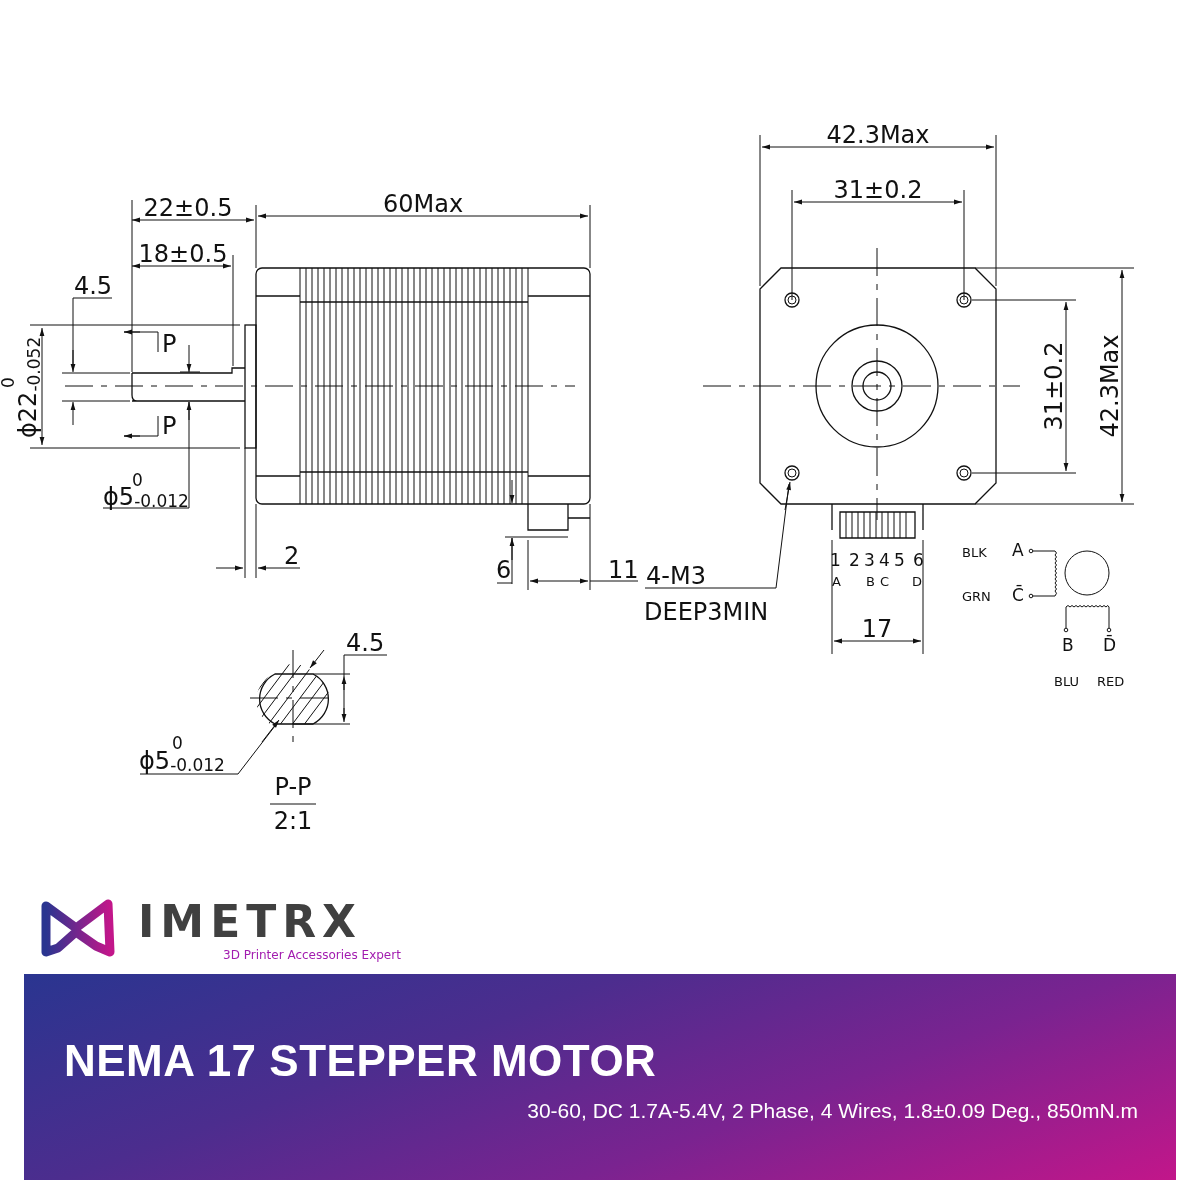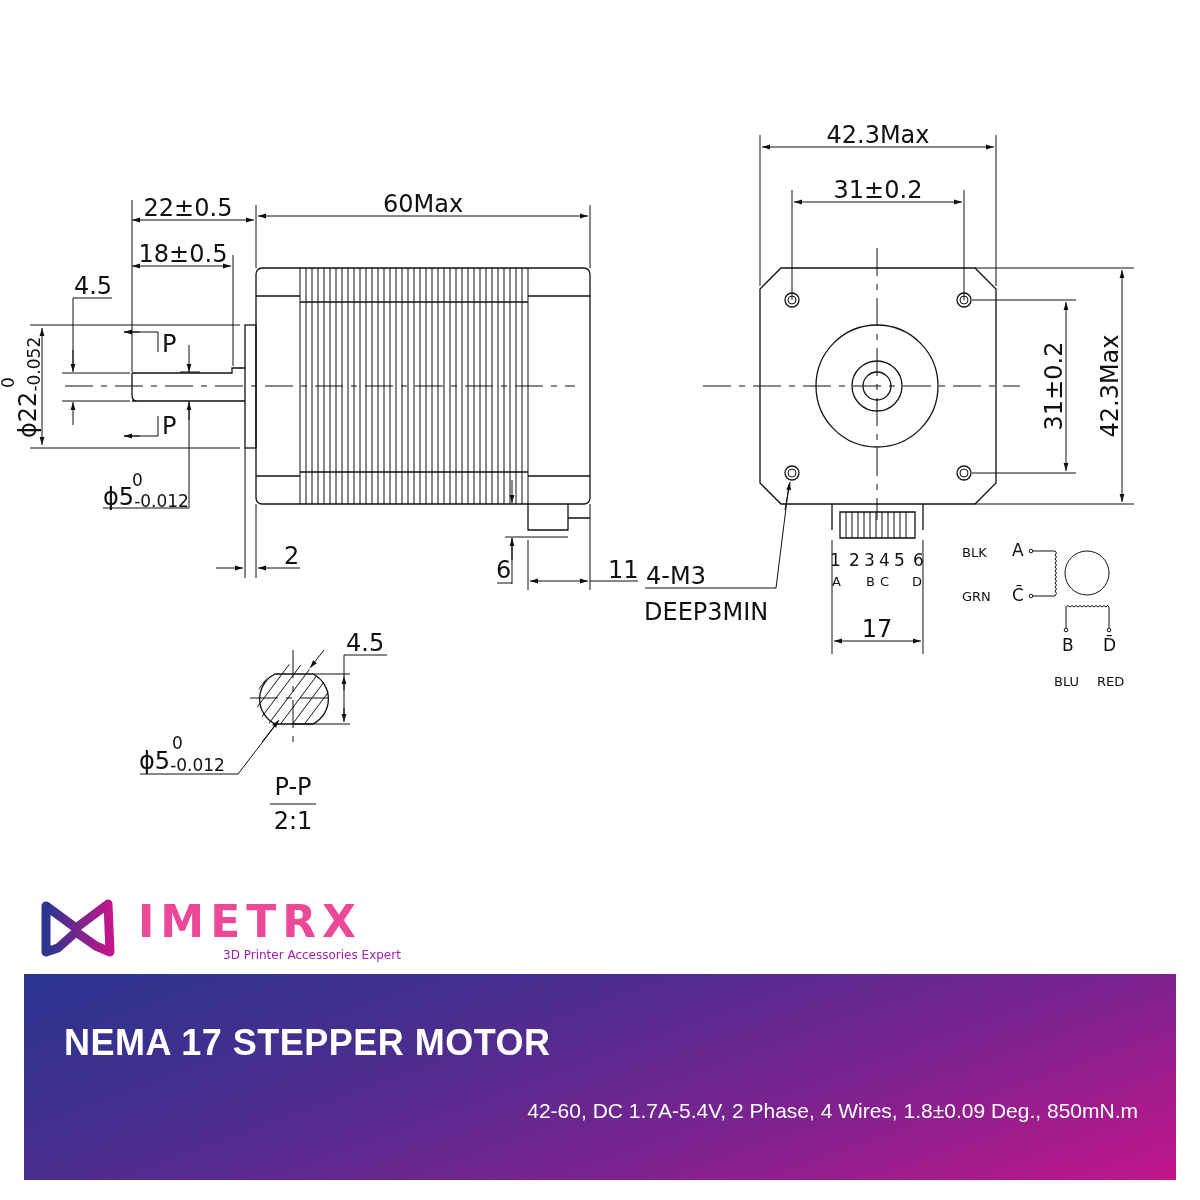--- a/index.html
+++ b/index.html
@@ -9,27 +9,27 @@
   #drawing text { font-family:"DejaVu Sans", sans-serif; fill:#111; }
   .ln { stroke:#111; stroke-width:1.3; fill:none; }
   .thin { stroke:#111; stroke-width:1; fill:none; }
   .ctr { stroke:#111; stroke-width:1; fill:none; stroke-dasharray:28 8 6 8; }
   .hatch { stroke:#111; stroke-width:1; }
   .dim { font-size:24px; }
   .sm { font-size:17px; }
   .xs { font-size:13px; }
   .logo { position:absolute; left:38px; top:892px; width:380px; height:78px; }
   .logo-word { position:absolute; left:100px; top:4px; font-family:"DejaVu Sans", sans-serif;
-    font-size:44px; font-weight:bold; letter-spacing:6px; color:#ec4899; }
+    font-size:44px; font-weight:bold; letter-spacing:6px; color:#404040; }
   .logo-tag { position:absolute; left:185px; top:56px; font-size:12px; color:#a21caf;
     font-family:"DejaVu Sans", sans-serif; }
   .banner { position:absolute; left:24px; top:974px; width:1152px; height:206px;
     background:linear-gradient(160deg,#2a3590 0%,#4c2d8e 35%,#7a2390 65%,#c2168a 100%); }
-  .banner-title { position:absolute; left:40px; top:48px; color:#fff; font-weight:bold;
-    font-size:36px; font-family:"Liberation Sans", sans-serif; letter-spacing:0.5px; }
+  .banner-title { position:absolute; left:40px; top:62px; color:#fff; font-weight:bold;
+    font-size:44px; font-family:"Liberation Sans", sans-serif; letter-spacing:0.5px; }
   .banner-sub { position:absolute; right:38px; top:125px; color:#fff; font-size:21px;
     font-family:"Liberation Sans", sans-serif; }
 </style>
 </head>
 <body>
 
 <svg id="drawing" viewBox="0 0 1200 900" xmlns="http://www.w3.org/2000/svg">
   <defs>
     <marker id="arr" viewBox="0 0 10 10" refX="10" refY="5" markerWidth="12" markerHeight="8" orient="auto-start-reverse">
       <path d="M0,2 L10,5 L0,8 z" fill="#111"></path>
@@ -238,14 +238,14 @@
       </linearGradient>
     </defs>
     <path d="M8 12 L38 34 L70 10 L72 58 L58 52 L38 38 L20 54 L8 58 Z" fill="none" stroke="url(#lg)" stroke-width="9" stroke-linejoin="round" stroke-linecap="round"></path>
   </svg>
   <div class="logo-word">IMETRX</div>
   <div class="logo-tag">3D Printer Accessories Expert</div>
 </div>
 
 <div class="banner">
   <div class="banner-title">NEMA 17 STEPPER MOTOR</div>
-  <div class="banner-sub">42-60, DC 1.7A-5.4V, 2 Phase, 4 Wires, 1.8±0.09 Deg., 850mN.m</div>
+  <div class="banner-sub">30-60, DC 1.7A-5.4V, 2 Phase, 4 Wires, 1.8±0.09 Deg., 850mN.m</div>
 </div>
 
 </body></html>

